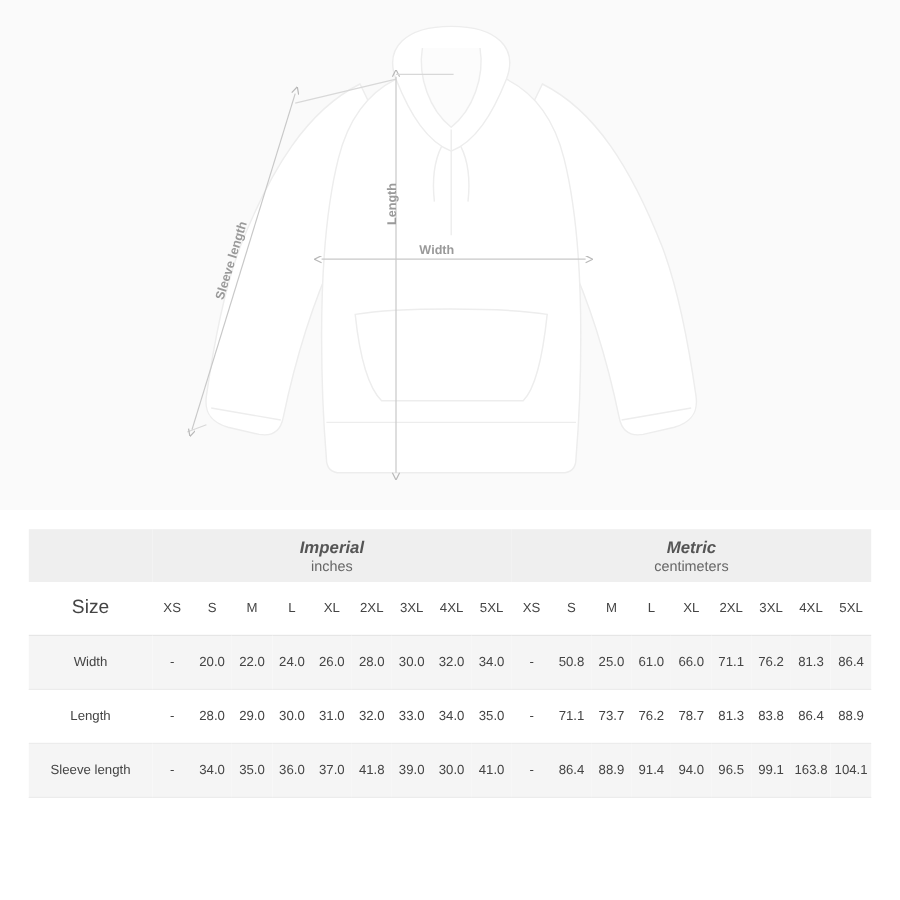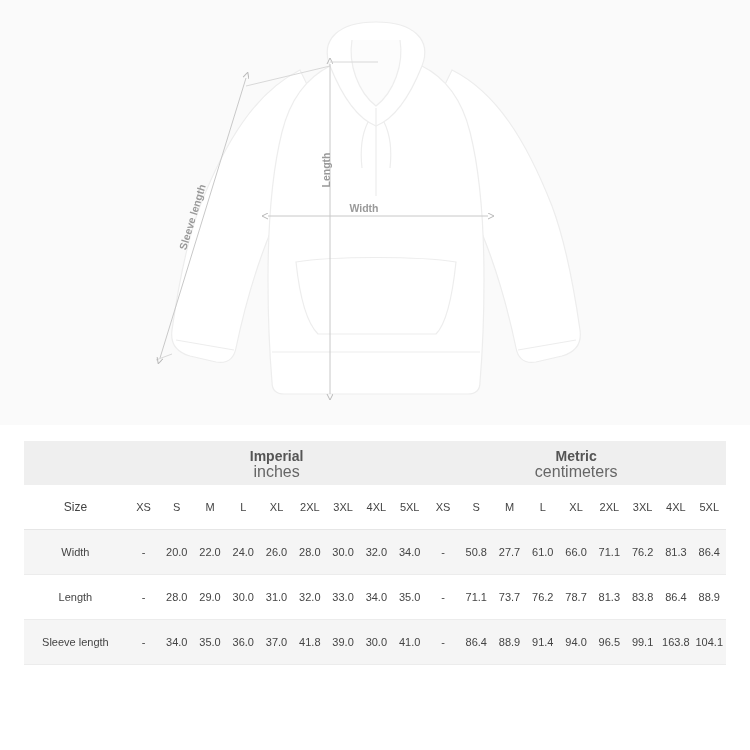--- a/index.html
+++ b/index.html
@@ -71,37 +71,38 @@
     padding: 0;
     height: 44px;
     vertical-align: middle;
   }
   .unit-row td {
     background: #efefef;
     height: 46px;
   }
   .unit-name {
     font-size: 14px;
+    font-style: italic;
     font-weight: bold;
     color: #555555;
     line-height: 17px;
   }
   .unit-sub {
-    font-size: 16px;
+    font-size: 12px;
     color: #666666;
     line-height: 14px;
   }
   .head-row td {
     background: #ffffff;
     border-bottom: 1px solid #e6e6e6;
     font-size: 11.5px;
     color: #444444;
   }
   .head-row td.rowlabel {
-    font-size: 12px;
+    font-size: 16px;
   }
   .row-alt td {
     background: #f5f5f5;
   }
   .row-plain td {
     background: #ffffff;
   }
   td.rowlabel {
     font-weight: bold;
     color: #3a3a3a;
@@ -255,21 +256,21 @@
           <td>20.0</td>
           <td>22.0</td>
           <td>24.0</td>
           <td>26.0</td>
           <td>28.0</td>
           <td>30.0</td>
           <td>32.0</td>
           <td>34.0</td>
           <td class="sep-left">-</td>
           <td>50.8</td>
-          <td>27.7</td>
+          <td>25.0</td>
           <td>61.0</td>
           <td>66.0</td>
           <td>71.1</td>
           <td>76.2</td>
           <td>81.3</td>
           <td>86.4</td>
         </tr>
 
         <tr class="data-row row-plain">
           <td class="rowlabel">Length</td>

